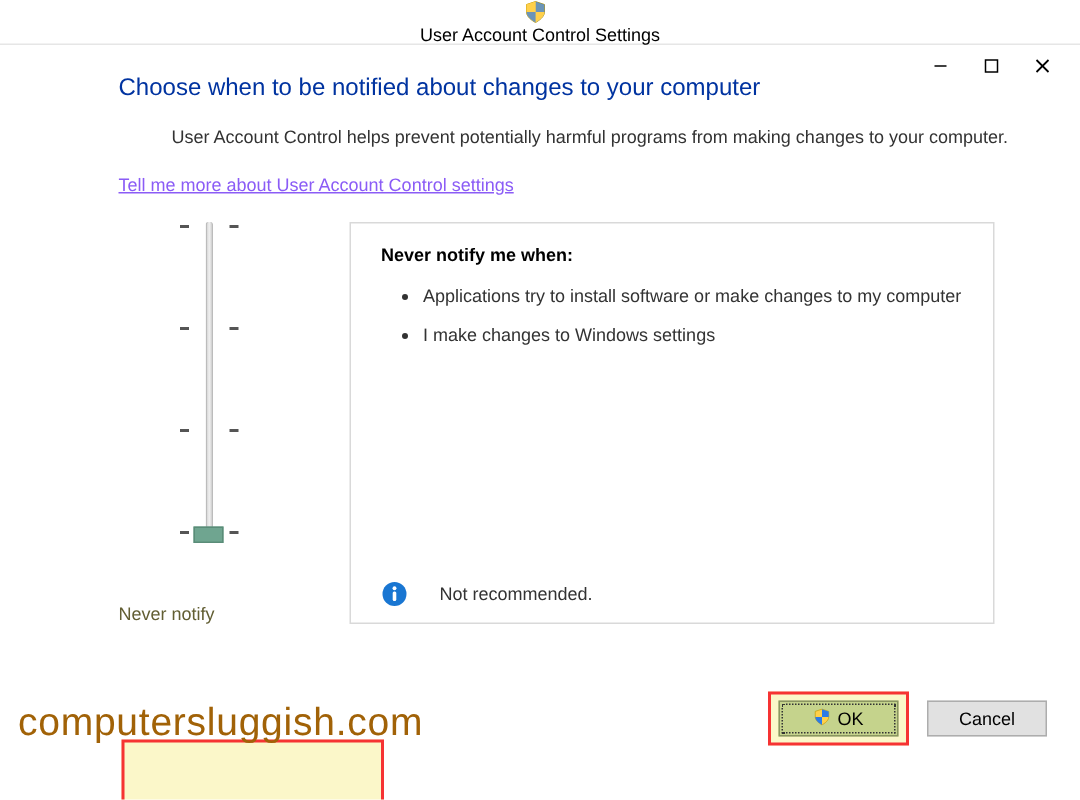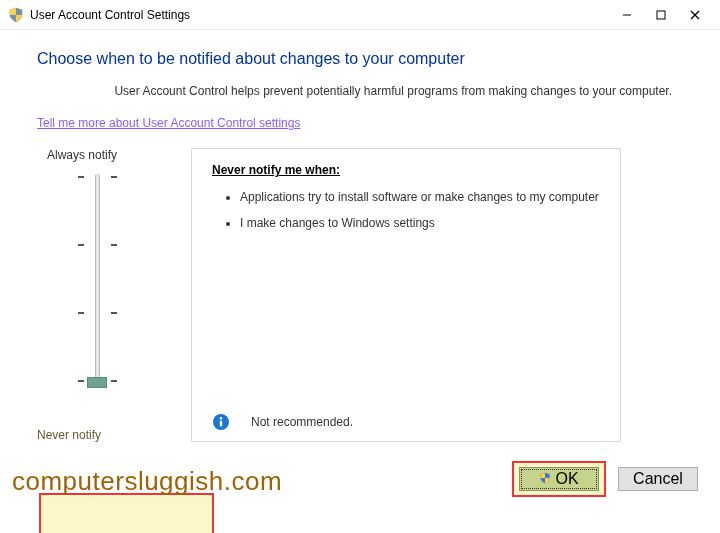--- a/index.html
+++ b/index.html
@@ -11,20 +11,21 @@
       background: #fff;
       position: relative;
       overflow: hidden;
     }
     .titlebar {
       height: 30px;
       display: flex;
       align-items: center;
       padding: 0 8px;
       border-bottom: 1px solid #e6e6e6;
+      flex-direction: column;
     }
     .titlebar .title-icon {
       width: 16px;
       height: 16px;
       margin-right: 6px;
     }
     .titlebar .title-text {
       flex: 0 0 auto;
       font-size: 12px;
       color: #000;
@@ -36,21 +37,21 @@
     }
     .window-controls .ctrl {
       width: 34px;
       height: 28px;
       display: flex;
       align-items: center;
       justify-content: center;
       color: #000;
     }
     .content {
-      padding: 20px 48px 10px 37px;
+      padding: 20px 48px 10px 79px;
     }
     .heading {
       color: #0033a0;
       font-size: 16px;
       font-weight: 400;
       margin-bottom: 16px;
     }
     .subtext {
       font-size: 12px;
       color: #333;
@@ -136,21 +137,20 @@
       padding: 14px 20px 14px 20px;
       width: 430px;
       min-height: 225px;
       position: relative;
     }
     .info-title {
       font-weight: 700;
       font-size: 12px;
       margin-bottom: 12px;
       color: #000;
-      text-decoration: underline;
     }
     .info-list {
       list-style: disc;
       padding-left: 28px;
     }
     .info-list li {
       font-size: 12px;
       color: #333;
       margin-bottom: 10px;
       line-height: 1.35;
@@ -178,21 +178,21 @@
       right: 22px;
       display: flex;
       gap: 12px;
       align-items: center;
     }
     .btn {
       width: 80px;
       height: 24px;
       background: #e1e1e1;
       border: 1px solid #adadad;
-      font-size: 16px;
+      font-size: 12px;
       display: flex;
       align-items: center;
       justify-content: center;
       cursor: pointer;
     }
     .ok-hl {
       background: #fbf7c9;
       border: 2px solid #f63333;
       padding: 4px 5px;
     }
@@ -249,21 +249,20 @@
 
 <div class="content">
   <div class="heading">Choose when to be notified about changes to your computer</div>
   <div class="subtext">User Account Control helps prevent potentially harmful programs from making changes to your computer.</div>
   <a class="link">Tell me more about User Account Control settings</a>
 
   <div class="main-area">
 
     <div class="slider-col">
       <div class="hl-box"></div>
-      <div class="always-label">Always notify</div>
       <div class="slider-track-wrap">
         <div class="slider-track">
           <span class="tick left" style="top:2px"></span>
             <span class="tick right" style="top:2px"></span>
           <span class="tick left" style="top:70px"></span>
             <span class="tick right" style="top:70px"></span>
           <span class="tick left" style="top:138px"></span>
             <span class="tick right" style="top:138px"></span>
           <span class="tick left" style="top:206px"></span>
             <span class="tick right" style="top:206px"></span>

